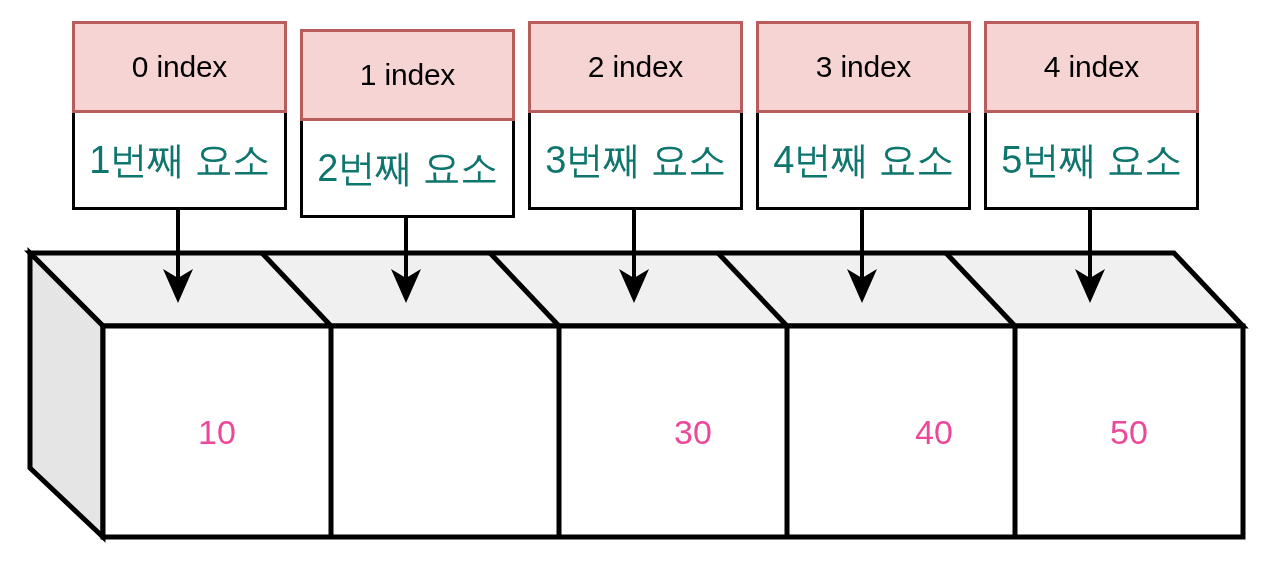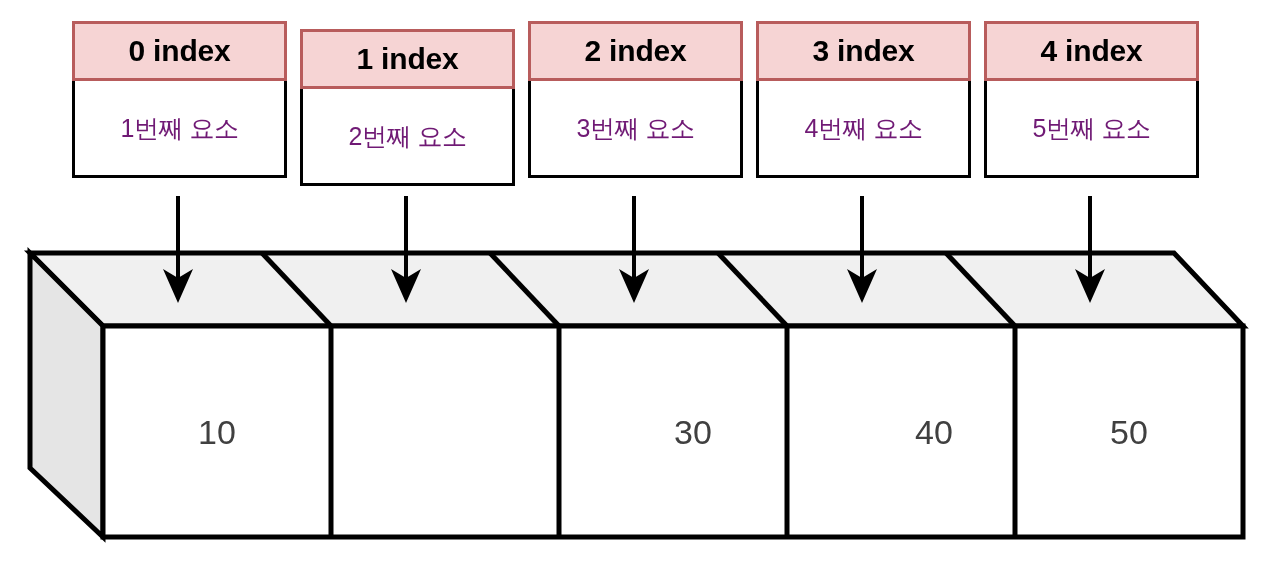--- a/index.html
+++ b/index.html
@@ -19,43 +19,43 @@
     height: 576px;
     background: #ffffff;
   }
   
   .label-stack {
     position: absolute;
     width: 215px;
   }
   .index-box {
     box-sizing: border-box;
-    height: 60px;
+    height: 92px;
     background: #f6d4d4;
     border: 3px solid #b85c5c;
     display: flex;
     align-items: center;
     justify-content: center;
     font-size: 30px;
-    font-weight: bold;
+    font-weight: normal;
     color: #000000;
     letter-spacing: -0.2px;
   }
   .element-box {
     box-sizing: border-box;
     height: 97px;
     background: #ffffff;
     border: 3px solid #000000;
     border-top: none;
     display: flex;
     align-items: center;
     justify-content: center;
-    font-size: 25px;
+    font-size: 38px;
     font-weight: normal;
-    color: #701a75;
+    color: #0f766e;
     letter-spacing: -0.5px;
   }
   
   .arrow {
     position: absolute;
     width: 40px;
     height: 110px;
     pointer-events: none;
   }
   
@@ -64,21 +64,21 @@
     left: 0px;
     top: 0px;
     width: 1280px;
     height: 576px;
   }
   .cell-value {
     position: absolute;
     width: 228px;
     text-align: center;
     font-size: 34px;
-    color: #404040;
+    color: #ec4899;
     top: 413px;
   }
 </style>
 </head>
 <body>
 
 <div id="stage">
 
   <svg id="array3d" viewBox="0 0 1280 576" width="1280" height="576">
 

